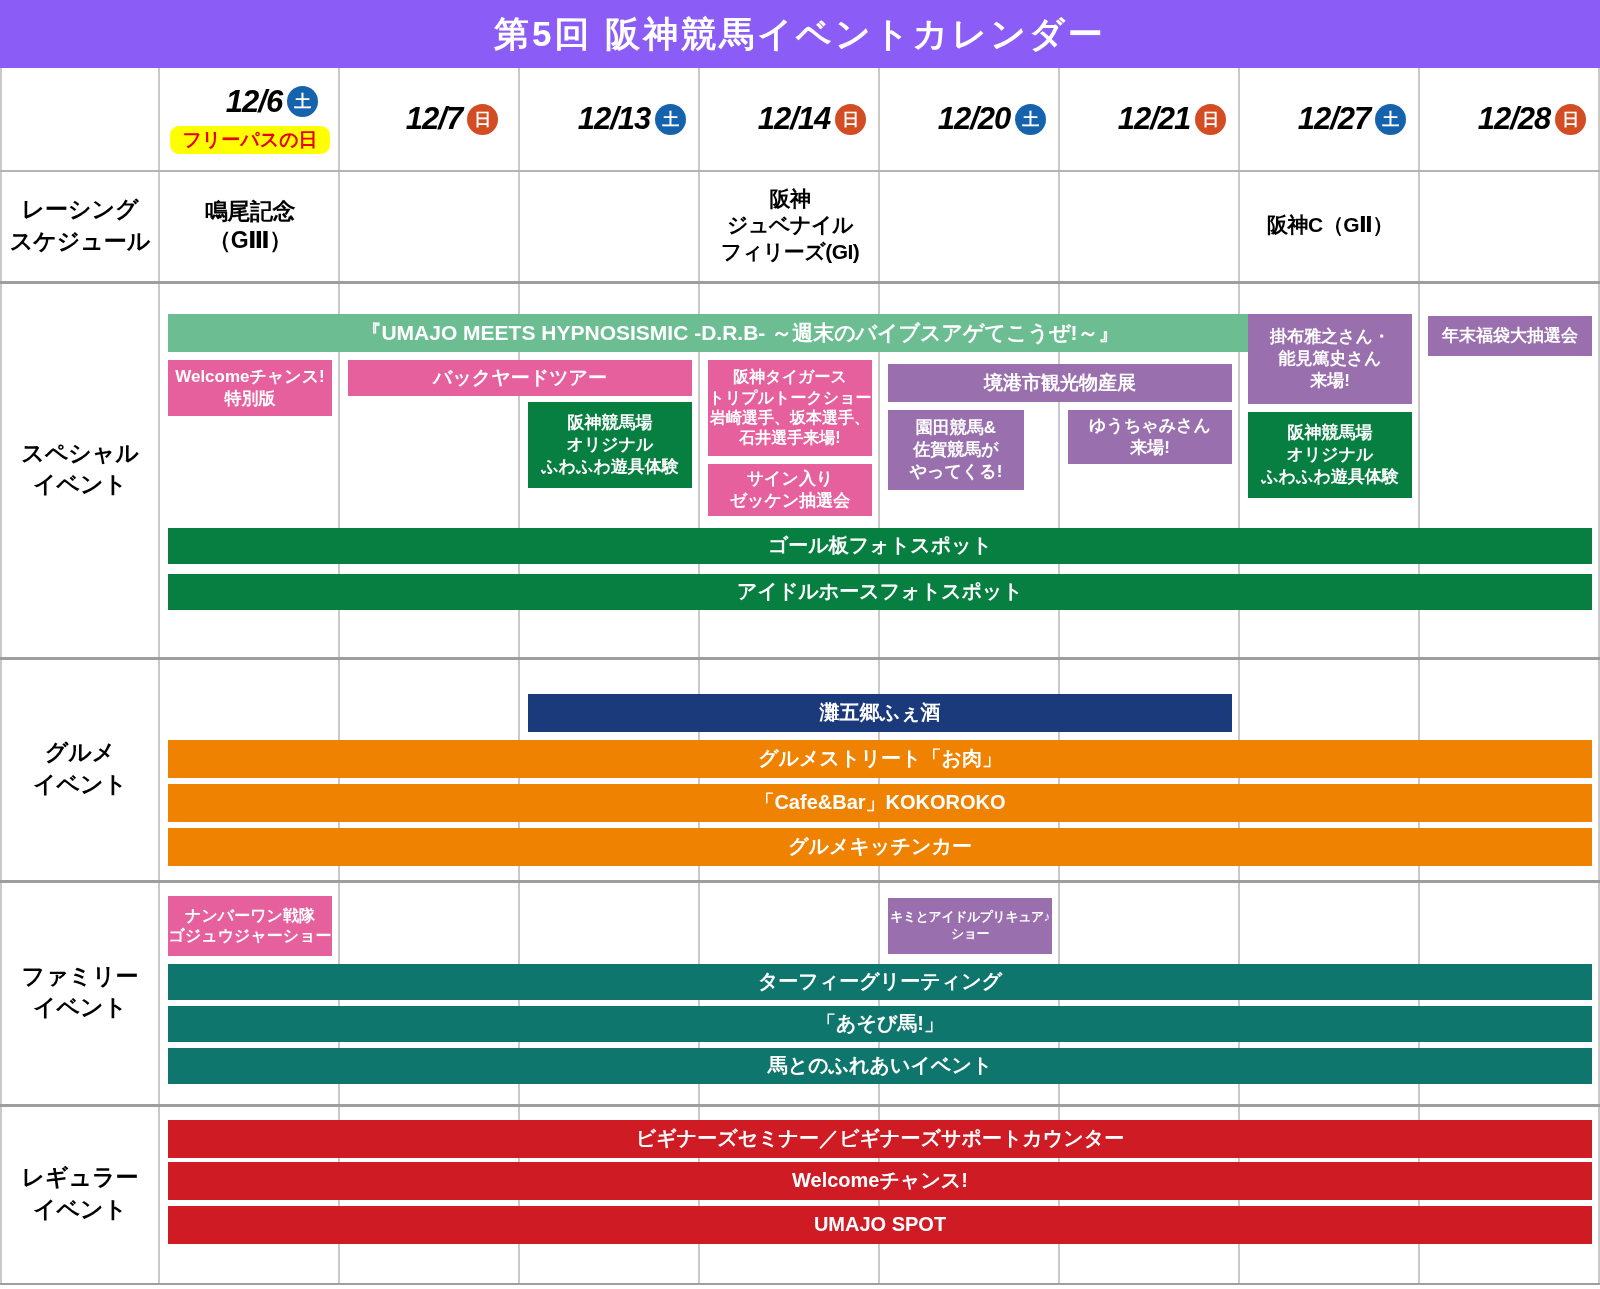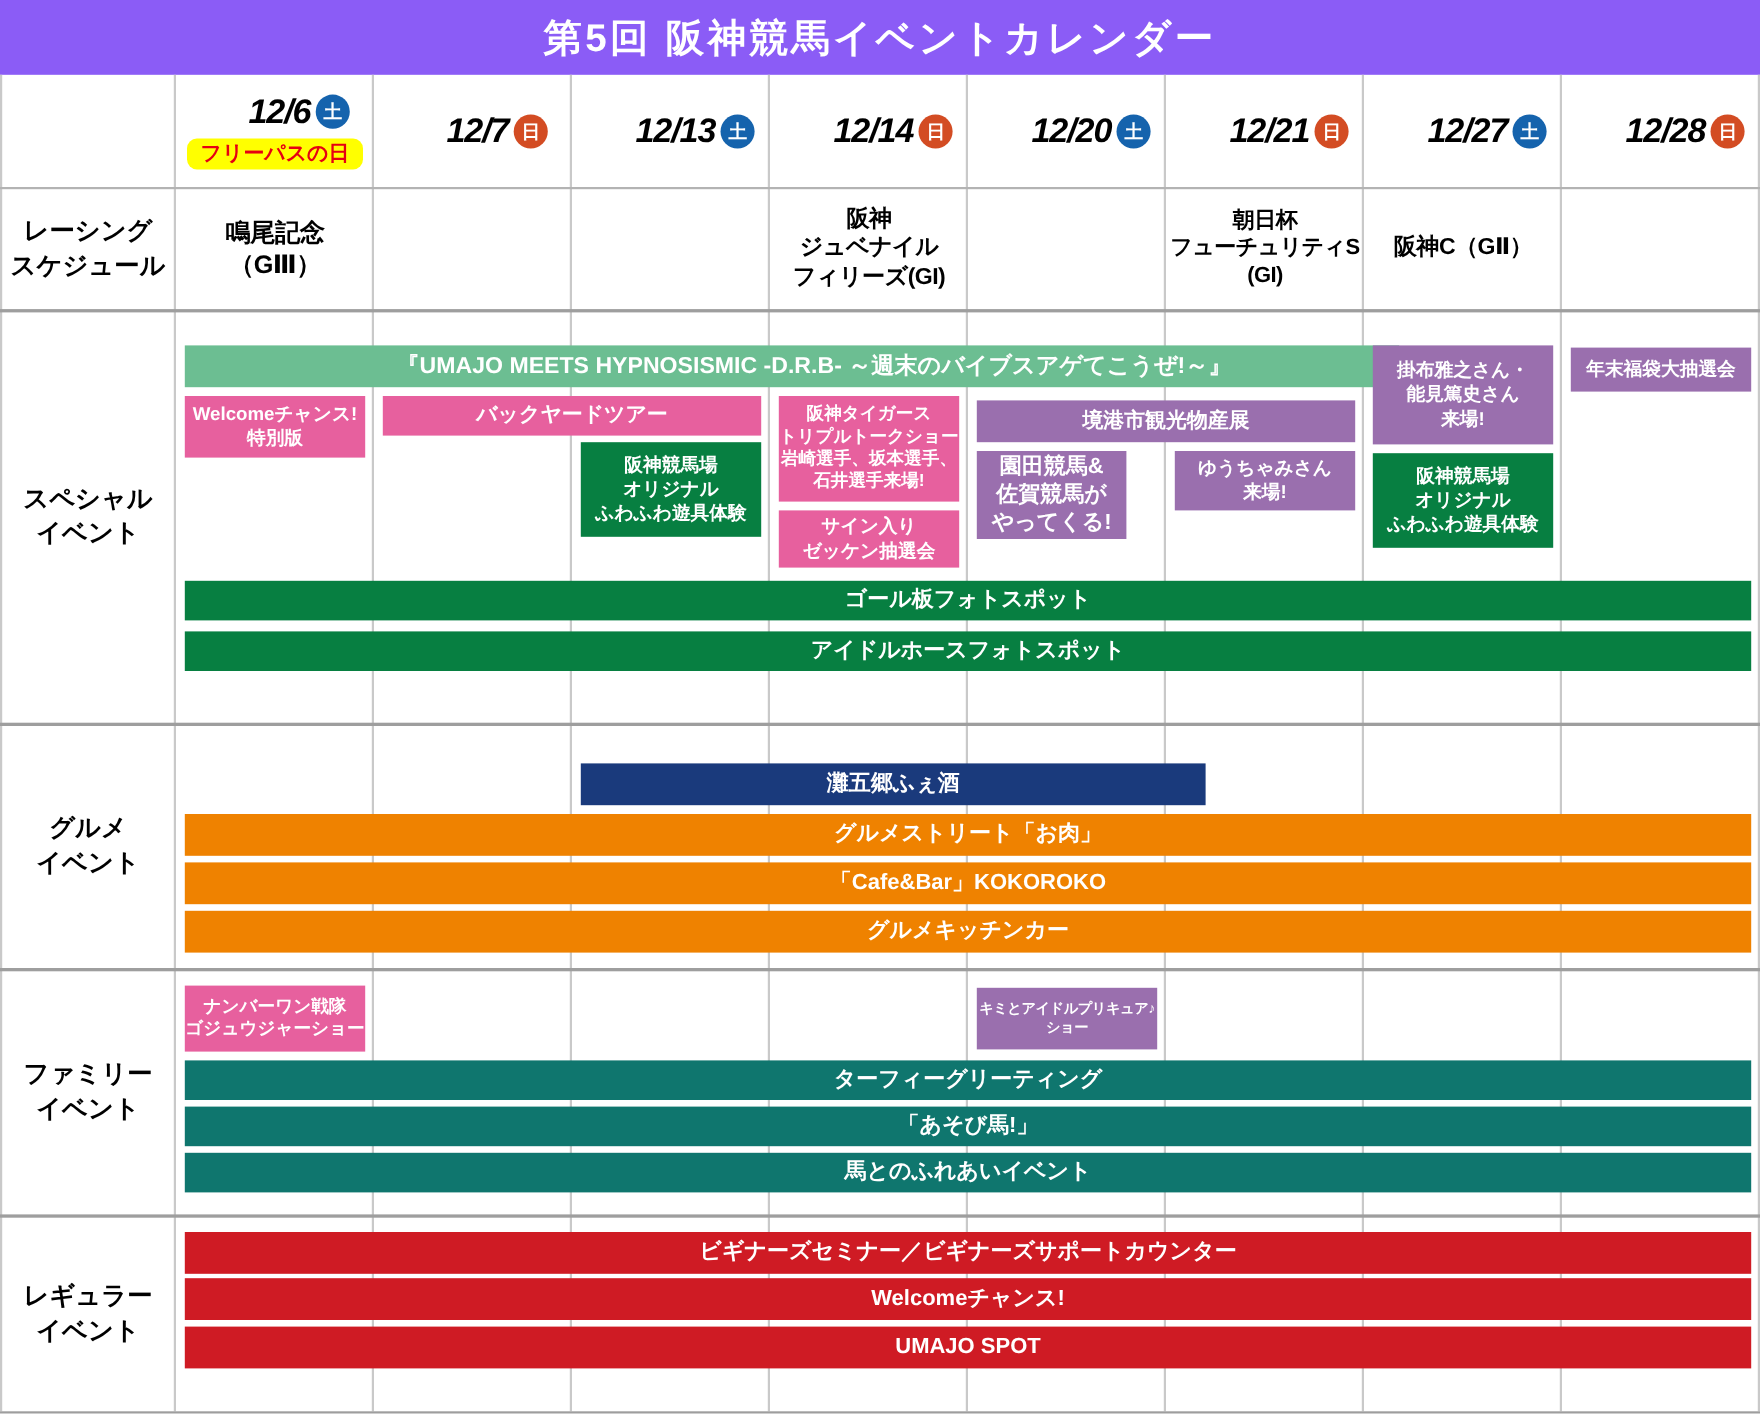--- a/index.html
+++ b/index.html
@@ -127,55 +127,52 @@
   <div class="rowlabel" style="top:880px;height:224px">ファミリー
 イベント</div>
   <div class="rowlabel" style="top:1104px;height:179px">レギュラー
 イベント</div>
 
   <div class="race" style="left:160px;width:180px;font-size:23px">鳴尾記念
 （GⅢ）</div>
   <div class="race" style="left:700px;width:180px;font-size:21px">阪神
 ジュベナイル
 フィリーズ(GI)</div>
-  <div class="race" style="left:1060px;width:180px;font-size:20px">朝日杯
-フューチュリティS
-(GI)</div>
   <div class="race" style="left:1240px;width:180px;font-size:21px">阪神C（GⅡ）</div>
 
   <div class="evt c-ltgreen" style="left:168px;top:314px;width:1064px;height:38px;font-size:21px">『UMAJO MEETS HYPNOSISMIC -D.R.B- ～週末のバイブスアゲてこうぜ!～』</div>
   <div class="evt c-purple" style="left:1248px;top:314px;width:164px;height:90px;font-size:17px">掛布雅之さん・
 能見篤史さん
 来場!</div>
   <div class="evt c-purple" style="left:1428px;top:316px;width:164px;height:40px;font-size:17px">年末福袋大抽選会</div>
   <div class="evt c-pink" style="left:168px;top:360px;width:164px;height:56px;font-size:17px">Welcomeチャンス!
 特別版</div>
   <div class="evt c-pink" style="left:348px;top:360px;width:344px;height:36px;font-size:19px">バックヤードツアー</div>
   <div class="evt c-dkgreen" style="left:528px;top:402px;width:164px;height:86px;font-size:17px">阪神競馬場
 オリジナル
 ふわふわ遊具体験</div>
   <div class="evt c-pink" style="left:708px;top:360px;width:164px;height:96px;font-size:16px">阪神タイガース
 トリプルトークショー
 岩崎選手、坂本選手、
 石井選手来場!</div>
   <div class="evt c-pink" style="left:708px;top:464px;width:164px;height:52px;font-size:17px">サイン入り
 ゼッケン抽選会</div>
   <div class="evt c-purple" style="left:888px;top:364px;width:344px;height:38px;font-size:19px">境港市観光物産展</div>
-  <div class="evt c-purple" style="left:888px;top:410px;width:136px;height:80px;font-size:20px">園田競馬&amp;
+  <div class="evt c-purple" style="left:888px;top:410px;width:136px;height:80px;font-size:17px">園田競馬&amp;
 佐賀競馬が
 やってくる!</div>
   <div class="evt c-purple" style="left:1068px;top:410px;width:164px;height:54px;font-size:17px">ゆうちゃみさん
 来場!</div>
   <div class="evt c-dkgreen" style="left:1248px;top:412px;width:164px;height:86px;font-size:17px">阪神競馬場
 オリジナル
 ふわふわ遊具体験</div>
   <div class="evt c-dkgreen" style="left:168px;top:528px;width:1424px;height:36px;font-size:20px">ゴール板フォトスポット</div>
   <div class="evt c-dkgreen" style="left:168px;top:574px;width:1424px;height:36px;font-size:20px">アイドルホースフォトスポット</div>
 
-  <div class="evt c-navy" style="left:528px;top:694px;width:568px;height:38px;font-size:20px">灘五郷ふぇ酒</div>
+  <div class="evt c-navy" style="left:528px;top:694px;width:704px;height:38px;font-size:20px">灘五郷ふぇ酒</div>
   <div class="evt c-orange" style="left:168px;top:740px;width:1424px;height:38px;font-size:20px">グルメストリート「お肉」</div>
   <div class="evt c-orange" style="left:168px;top:784px;width:1424px;height:38px;font-size:20px">「Cafe&amp;Bar」KOKOROKO</div>
   <div class="evt c-orange" style="left:168px;top:828px;width:1424px;height:38px;font-size:20px">グルメキッチンカー</div>
 
   <div class="evt c-pink" style="left:168px;top:896px;width:164px;height:60px;font-size:16px">ナンバーワン戦隊
 ゴジュウジャーショー</div>
   <div class="evt c-purple" style="left:888px;top:898px;width:164px;height:56px;font-size:13px;letter-spacing:-0.5px">キミとアイドルプリキュア♪
 ショー</div>
   <div class="evt c-mdgreen" style="left:168px;top:964px;width:1424px;height:36px;font-size:20px">ターフィーグリーティング</div>
   <div class="evt c-mdgreen" style="left:168px;top:1006px;width:1424px;height:36px;font-size:20px">「あそび馬!」</div>

